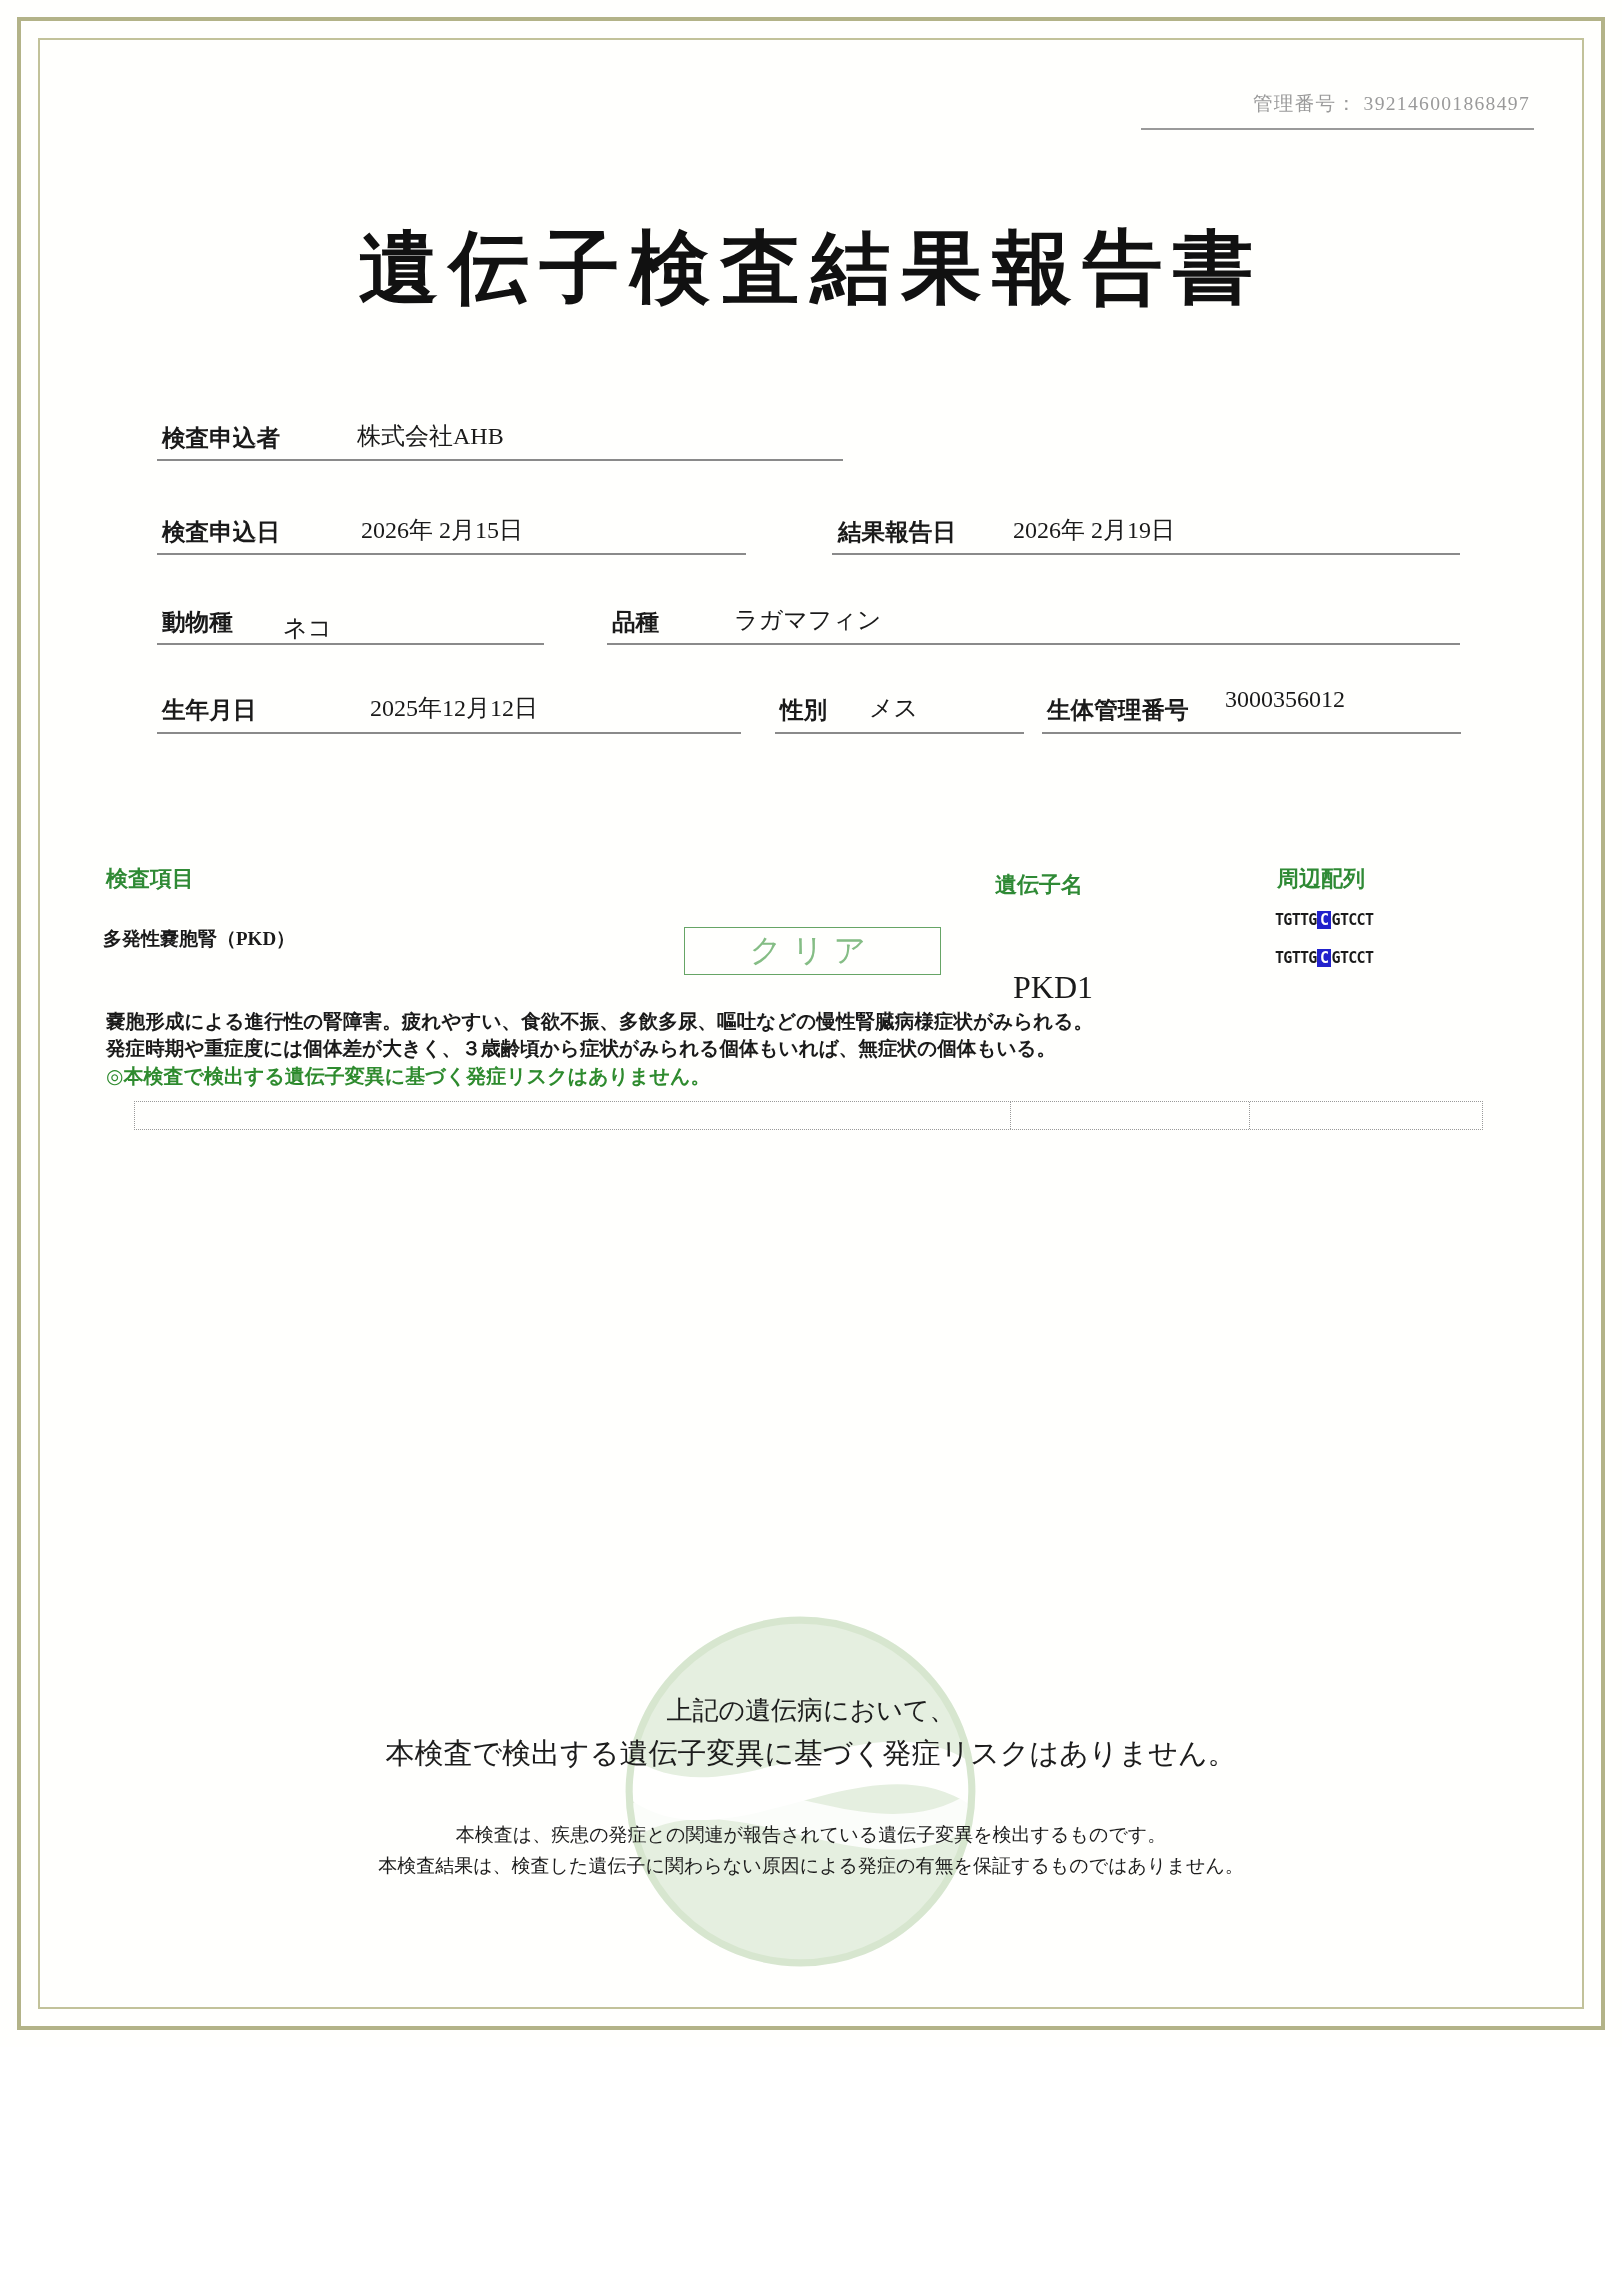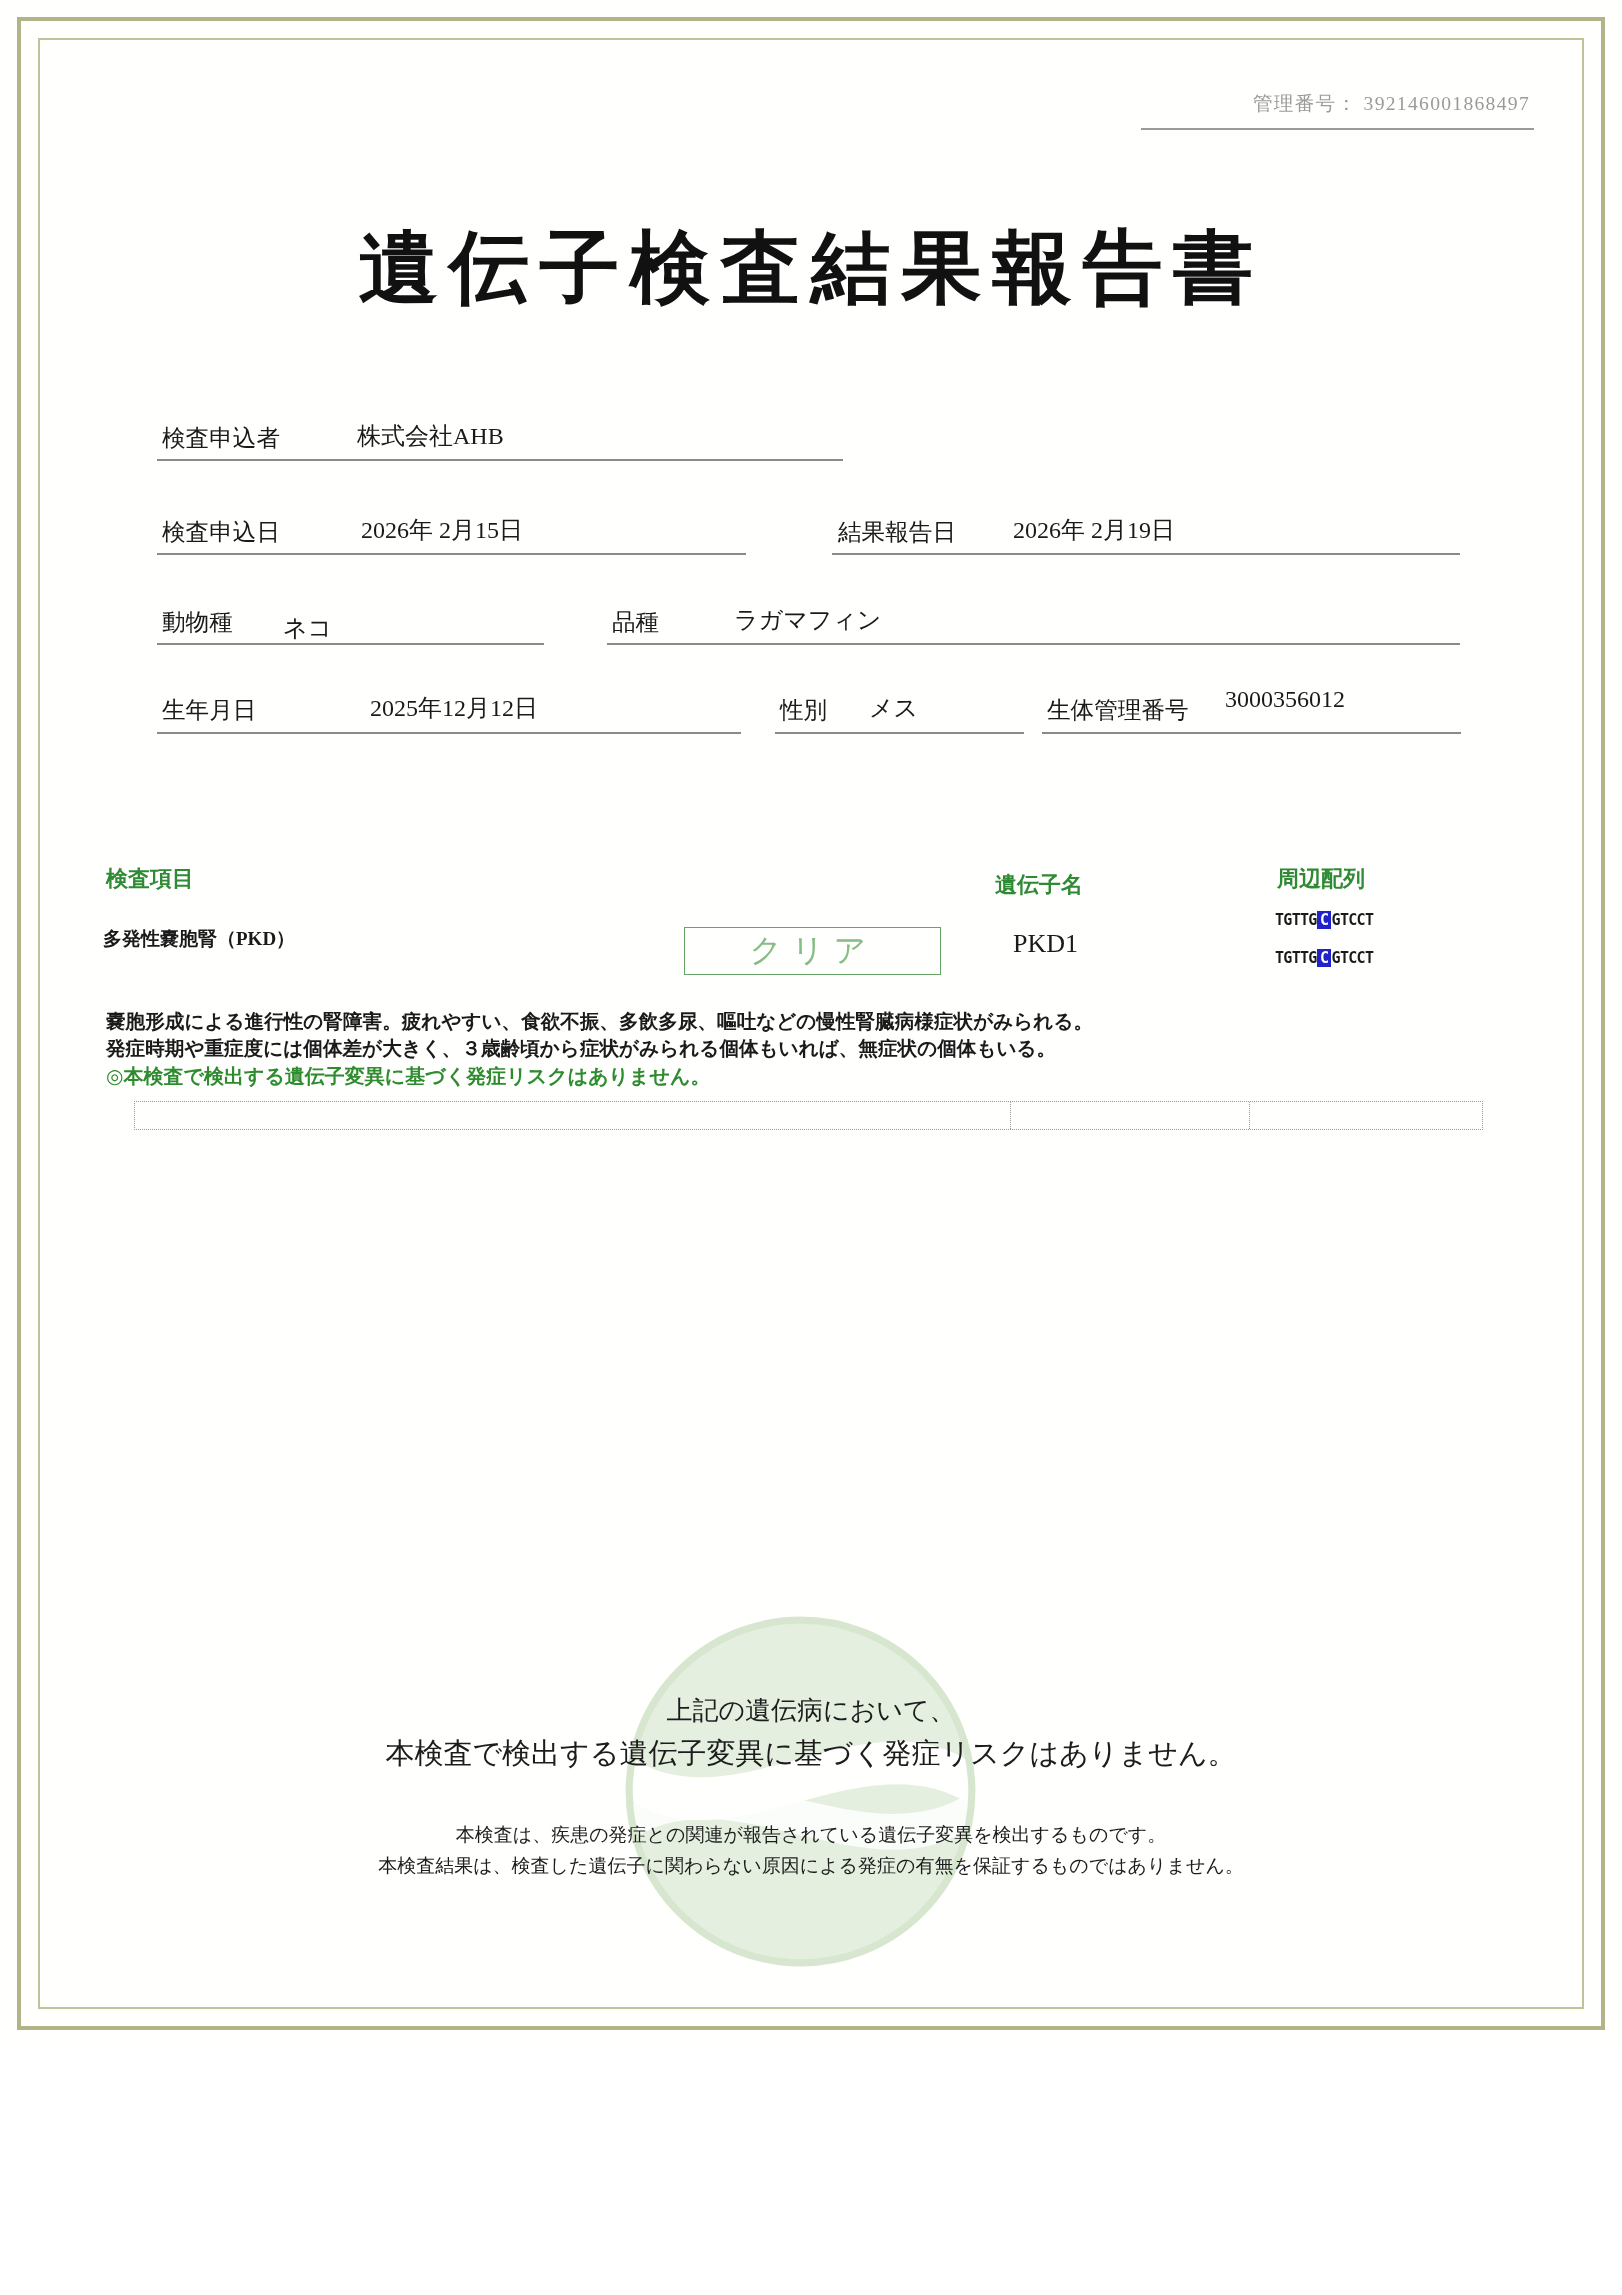--- a/index.html
+++ b/index.html
@@ -10,29 +10,29 @@
     font-family:"Liberation Serif","DejaVu Serif",serif;
     color:#1a1a1a;
   }
   .frame-outer { position:absolute; inset:17px; border:4.6px solid #b3b388; }
   .frame-inner { position:absolute; inset:38px; border:2px solid #c2c29a; }
   .abs { position:absolute; }
   .mgmt { top:90px; right:92px; font-size:19.6px; color:#9a9a9a; letter-spacing:1.3px; }
   .mgmt-line { top:128px; right:88px; width:393px; border-top:2px solid #9a9a9a; }
   .title { top:215px; left:0; width:100%; text-align:center;
            font-size:80px; font-weight:700; letter-spacing:10.5px; color:#111; }
-  .lbl { font-size:23.6px; font-weight:400; }
+  .lbl { font-size:23.6px; font-weight:700; }
   .val { font-size:24px; }
   .uline { border-top:2px solid #8a8a8a; height:0; }
   .green-head { font-size:22px; font-weight:700; color:#2f8a35; }
   .test-name { font-size:19px; font-weight:700; }
   .clear-box { left:684px; top:927px; width:257px; height:48px;
                border:1.3px solid #66a566; display:flex; align-items:center; justify-content:center; }
   .clear-box span { font-size:32px; color:#85bd85; letter-spacing:9.2px; }
-  .gene { font-size:26px; }
+  .gene { font-size:32px;margin-top:40px; }
   .seq { font-family:"DejaVu Sans Mono",monospace; font-size:15px; font-weight:700; letter-spacing:-0.7px; }
   .seq .variant { display:inline-block; background:#2222cc; color:#ffffff; padding:0 2.6px; margin:0 0.7px; }
   .desc { font-size:19.6px; font-weight:700; line-height:27px; width:1413px; }
   .risk-note { font-size:20px; font-weight:700; color:#2e8b2e; }
   .dotted-row { left:134px; top:1101px; width:1349px; height:29px; border:1.3px dotted #999; }
   .dotted-row .vline { position:absolute; top:0; bottom:0; border-left:1.3px dotted #999; }
   .watermark { left:622px; top:1613px; width:357px; height:357px; z-index:0; opacity:0.9; }
   .summary { left:0; width:100%; text-align:center; z-index:2;
              font-family:"Liberation Sans","DejaVu Sans",sans-serif; color:#1c1c1c; }
   .sum1 { top:1693px; font-size:26px; }

